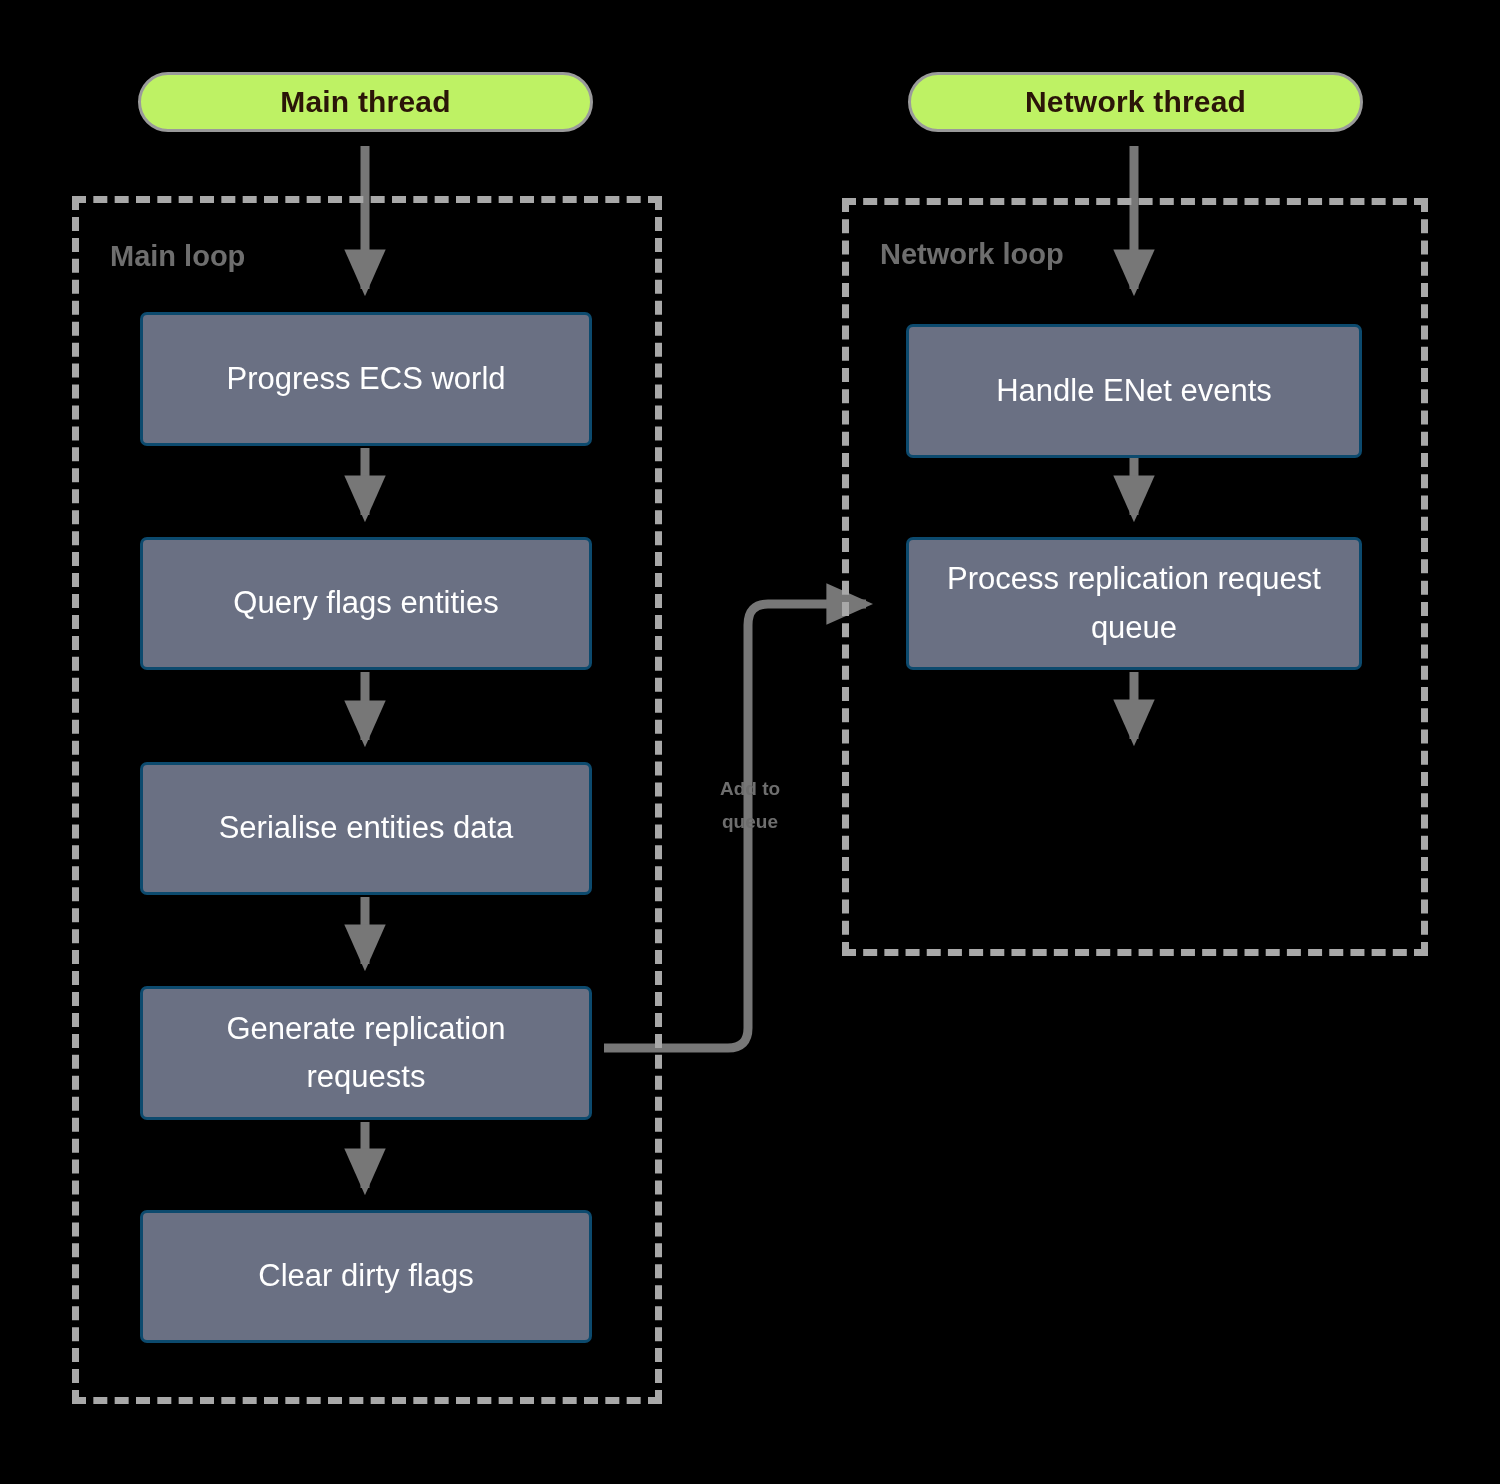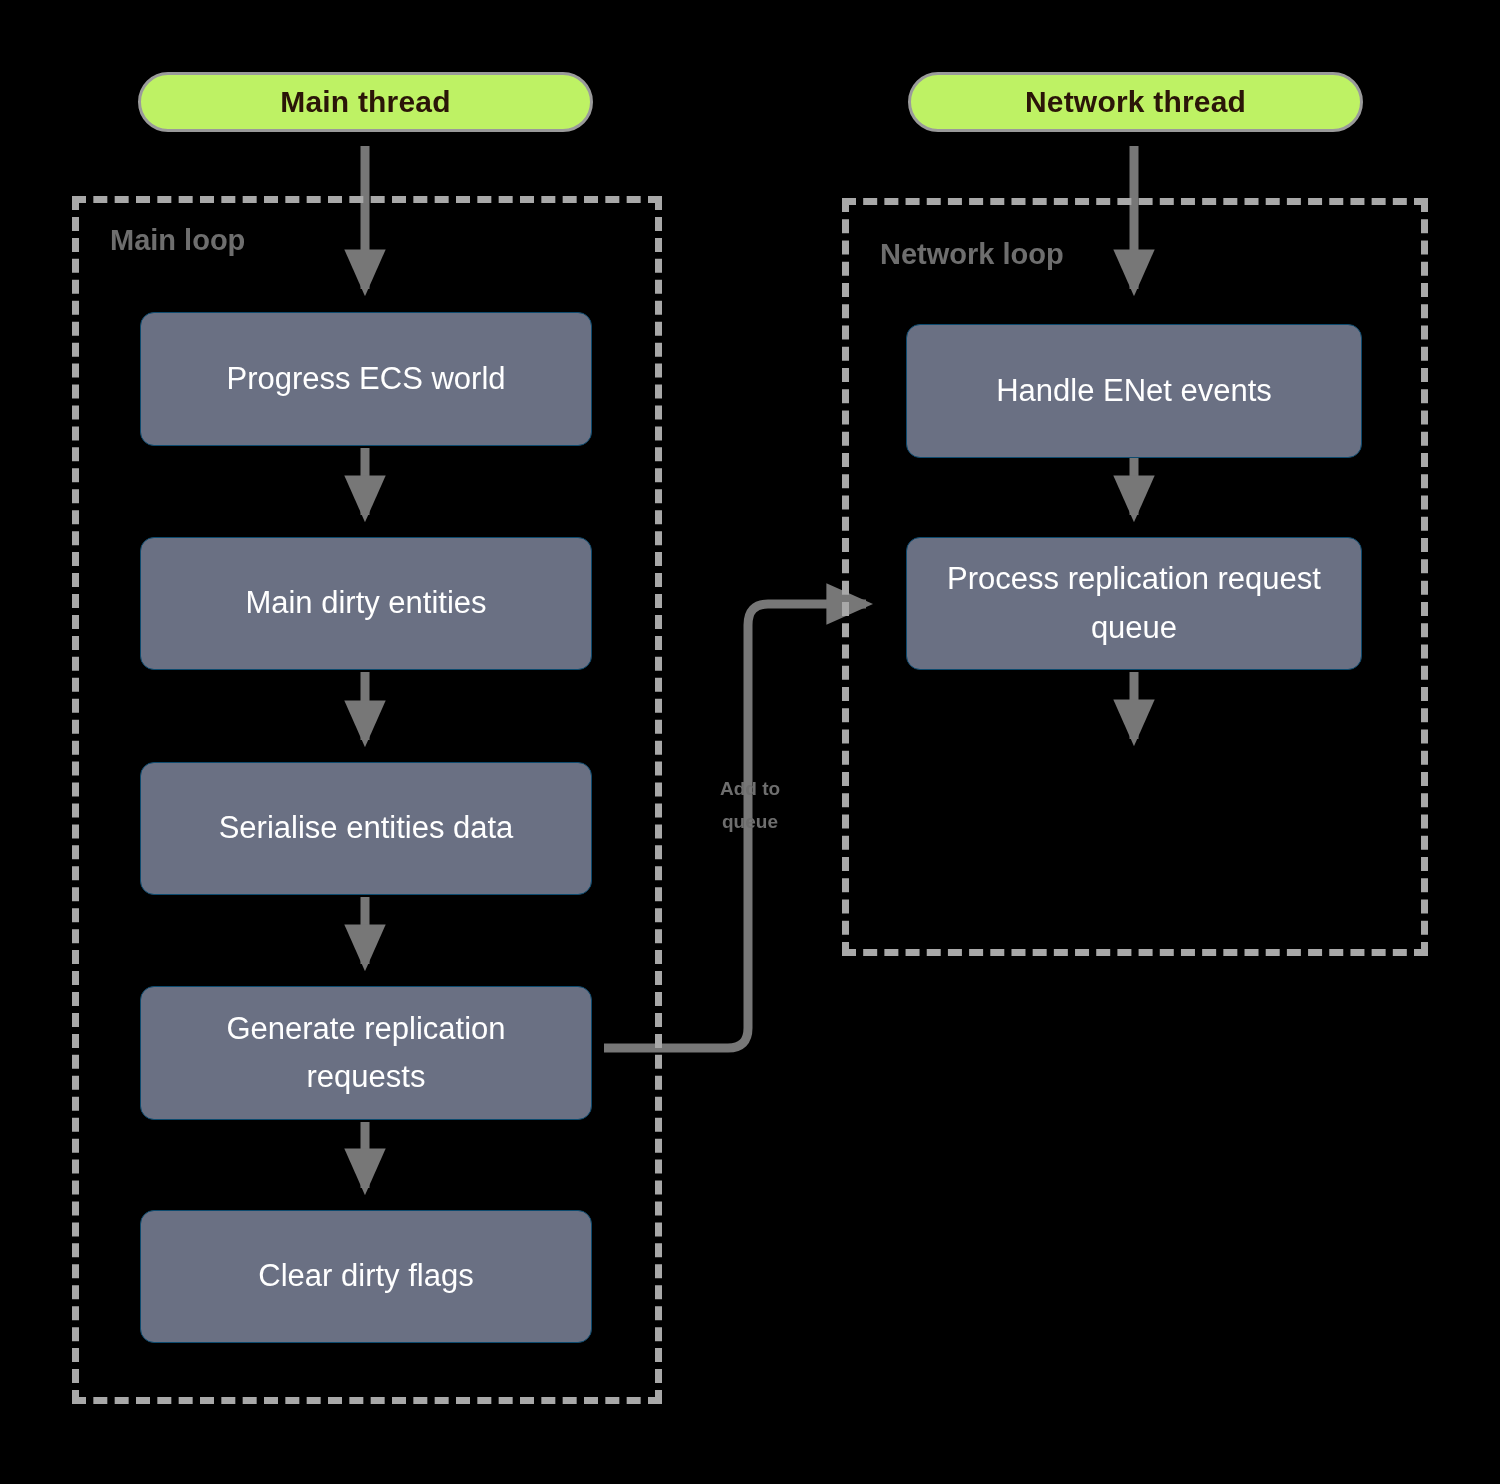--- a/index.html
+++ b/index.html
@@ -54,34 +54,34 @@
   #loop-main    { left: 72px;  top: 196px; width: 590px;  height: 1208px; }
   #loop-network { left: 842px; top: 198px; width: 586px;  height: 758px; }
 
   .loop-label {
     position: absolute;
     color: #6E6E6E;
     font-size: 29px;
     font-weight: bold;
     white-space: nowrap;
   }
-  #label-main-loop    { left: 110px; top: 224px; }
+  #label-main-loop    { left: 110px; top: 240px; }
   #label-network-loop { left: 880px; top: 238px; }
 
   
   .node {
     position: absolute;
     display: flex;
     align-items: center;
     justify-content: center;
     text-align: center;
     box-sizing: border-box;
     background: #6A7083;
-    border: 1px solid #0c4a6e;
-    border-radius: 14px;
+    border: 3px solid #0c4a6e;
+    border-radius: 7px;
     color: #FFFFFF;
     font-size: 31px;
     line-height: 1.55;
     padding: 6px 18px;
   }
   
   #node-progress  { left: 140px; top: 312px;  width: 452px; height: 134px; }
   #node-query     { left: 140px; top: 537px;  width: 452px; height: 133px; }
   #node-serialise { left: 140px; top: 762px;  width: 452px; height: 133px; }
   #node-generate  { left: 140px; top: 986px;  width: 452px; height: 134px; }
@@ -138,21 +138,21 @@
   <div class="loop-box" id="loop-main"></div>
   <div class="loop-box" id="loop-network"></div>
 
   <div class="loop-label" id="label-main-loop">Main loop</div>
   <div class="loop-label" id="label-network-loop">Network loop</div>
 
   <div class="thread-pill" id="pill-main">Main thread</div>
   <div class="thread-pill" id="pill-network">Network thread</div>
 
   <div class="node" id="node-progress">Progress ECS world</div>
-  <div class="node" id="node-query">Main dirty entities</div>
+  <div class="node" id="node-query">Query flags entities</div>
   <div class="node" id="node-serialise">Serialise entities data</div>
   <div class="node" id="node-generate">Generate replication<br>requests</div>
   <div class="node" id="node-clear">Clear dirty flags</div>
 
   <div class="node" id="node-enet">Handle ENet events</div>
   <div class="node" id="node-replqueue">Process replication request<br>queue</div>
 
   <div id="label-add-to-queue">Add to<br>queue</div>
 
 </div>

